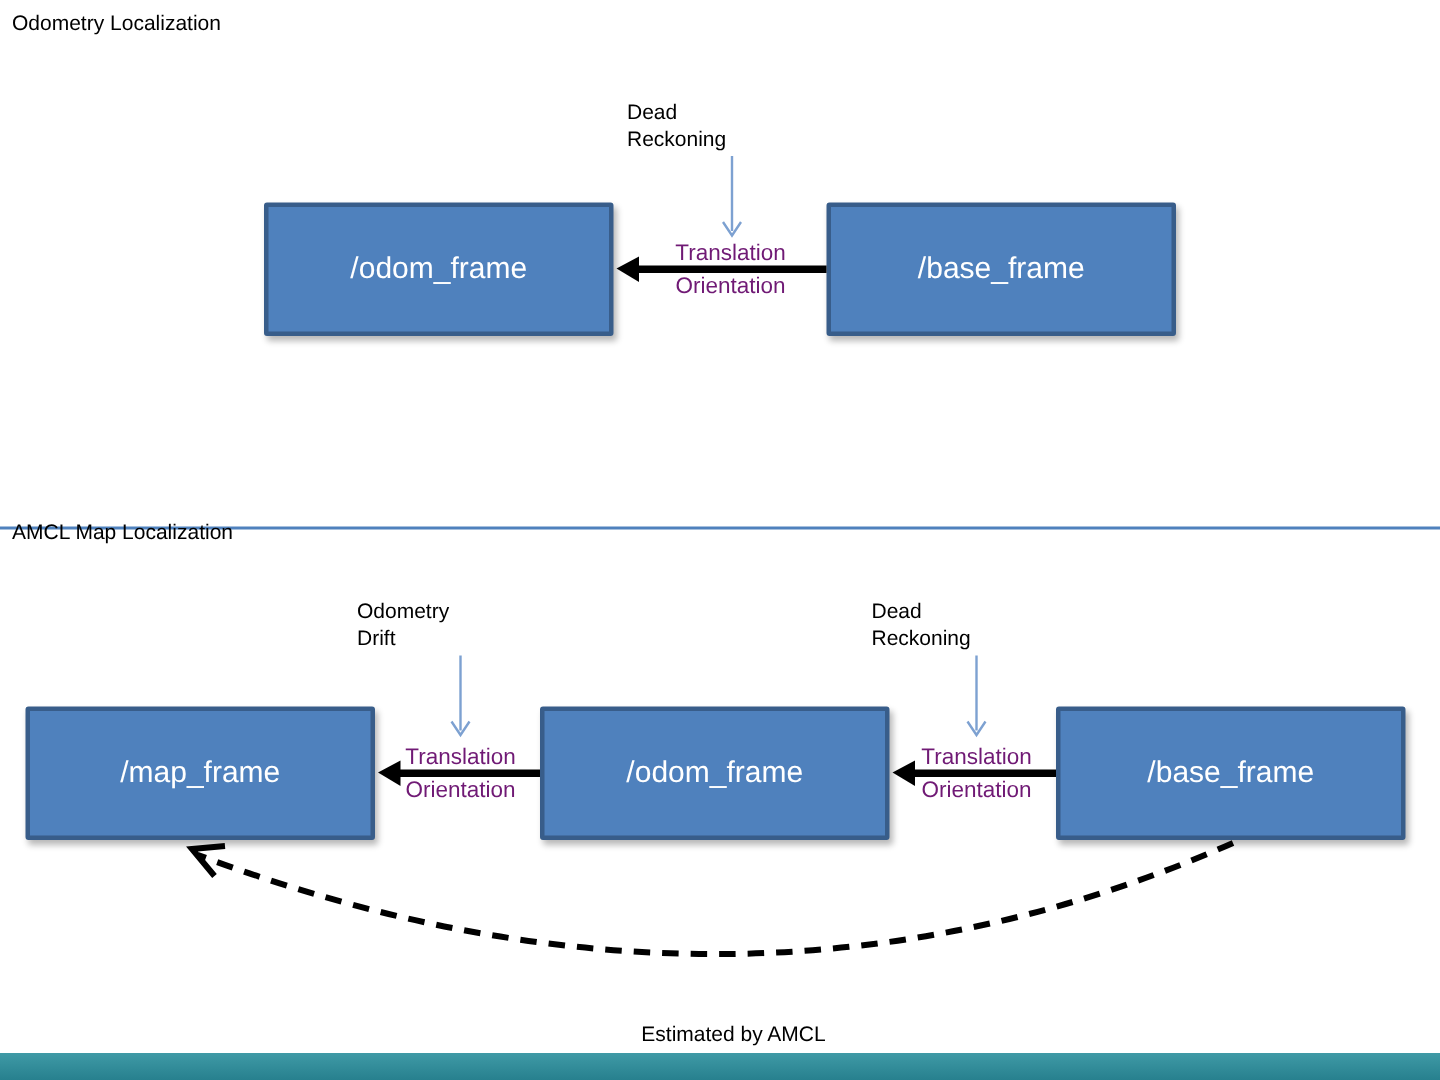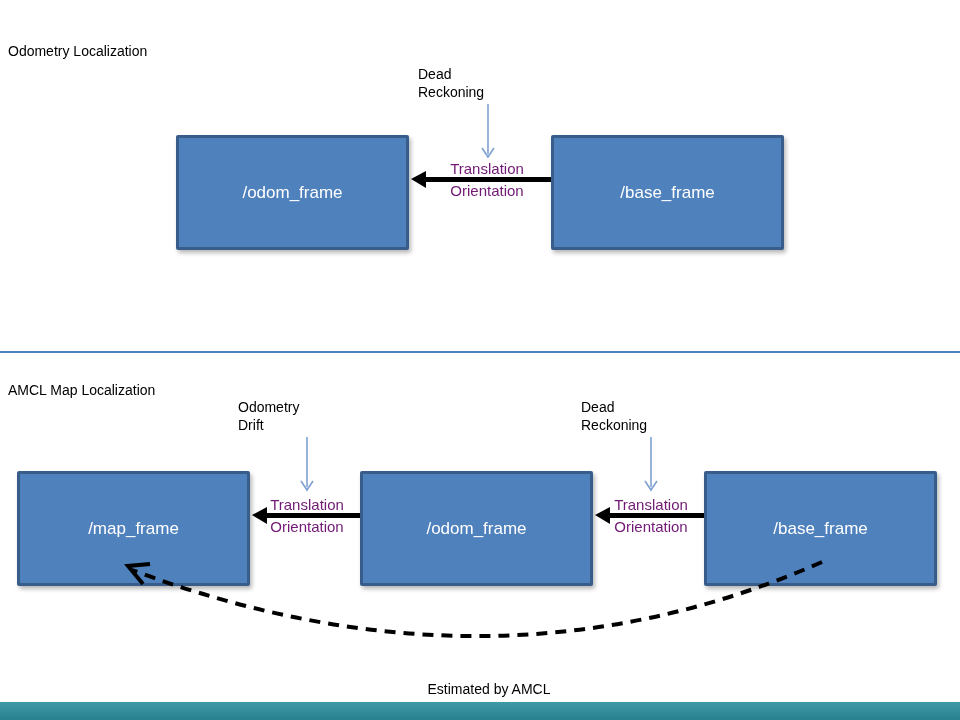--- a/index.html
+++ b/index.html
@@ -3,27 +3,27 @@
 <meta charset="utf-8">
 <style>
   html,body{margin:0;padding:0;}
   body{
     width:960px;height:720px;position:relative;background:#ffffff;
     font-family:"Liberation Sans","DejaVu Sans",sans-serif;color:#000;
     overflow:hidden;
   }
   .abs{position:absolute;}
   .section-title{
-    font-size:14px;color:#000;white-space:nowrap;margin-top:36px;
+    font-size:14px;color:#000;white-space:nowrap;
   }
   .node{
-    position:absolute;width:233px;height:115px;
+    position:absolute;width:233px;height:89px;
     background:#4F81BD;border:3px solid #385D8A;border-radius:2px;
     box-sizing:border-box;display:flex;align-items:center;justify-content:center;
-    color:#ffffff;font-size:17px;
+    color:#ffffff;font-size:20px;
     box-shadow:2px 3px 4px rgba(0,0,0,0.28);
   }
   .shaft{position:absolute;height:5px;background:#000;}
   .ahead{
     position:absolute;width:0;height:0;
     border-top:8px solid transparent;border-bottom:9px solid transparent;
     border-right:15px solid #000;
   }
   .edge-label{
     position:absolute;width:120px;text-align:center;font-size:15px;

